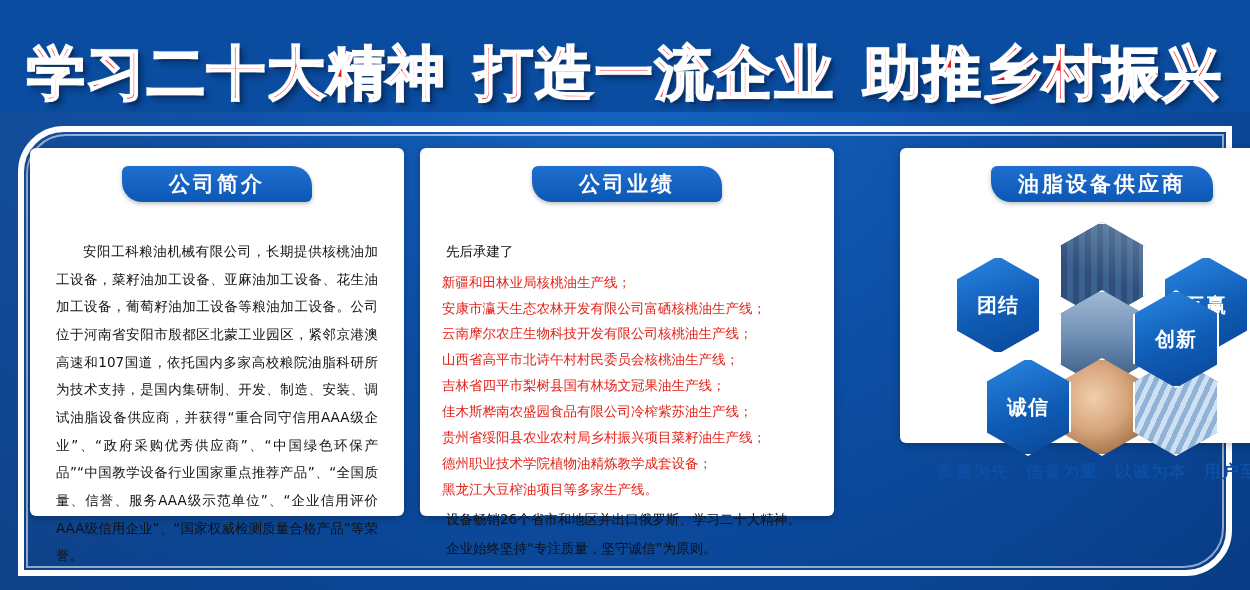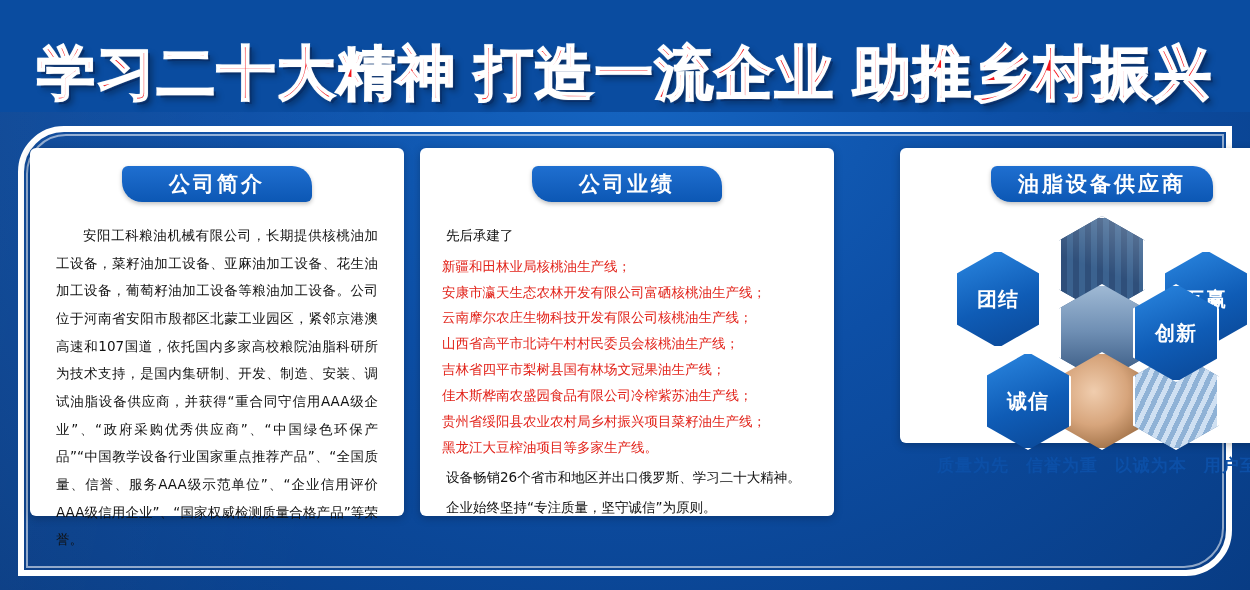--- a/index.html
+++ b/index.html
@@ -30,21 +30,21 @@
   .headline{
     font-family:"DejaVu Sans","Liberation Sans",sans-serif;
     font-weight:bold;font-size:58px;letter-spacing:2px;
     color:#f4141b;
     -webkit-text-stroke:2px #ffffff;
     text-shadow:
       0 0 2px #ffffff,
       3px 3px 0 #072f6b,
       5px 5px 6px rgba(0,0,0,0.35);
     white-space:nowrap;
-    display:flex;gap:18px;margin-top:36px;
+    display:flex;gap:28px;margin-top:36px;
   }
   .headline span{display:inline-block;}
 
   
   .band{
     position:absolute;left:0;top:112px;width:1250px;height:478px;
   }
   .band .frame{
     position:absolute;left:18px;top:14px;width:1214px;height:450px;
     border:6px solid #ffffff;
@@ -64,21 +64,21 @@
     background:#ffffff;
     border-radius:6px;
     box-shadow:0 2px 8px rgba(0,0,0,0.25);
     box-sizing:border-box;
   }
   #panel-intro{left:30px;width:374px;height:368px;}
   #panel-perf{left:420px;width:414px;height:368px;}
   #panel-supplier{left:900px;width:372px;height:295px;padding-left:32px;}
 
   .panel-title{
-    position:relative;margin:18px auto 0 auto;
+    position:relative;margin:18px auto 16px auto;
     width:190px;height:36px;
     background:linear-gradient(180deg,#1f6fd0 0%,#0c57b4 100%);
     border-radius:6px 20px 6px 20px;
     color:#ffffff;font-size:21px;font-weight:bold;
     display:flex;align-items:center;justify-content:center;
     letter-spacing:3px;
     box-shadow:0 2px 4px rgba(0,0,0,0.25);
   }
   #panel-supplier .panel-title{width:222px;}
 
@@ -171,20 +171,21 @@
     <div class="panel-body">
       <p class="perf-lead">先后承建了</p>
       <ul class="perf-list">
         <li>新疆和田林业局核桃油生产线；</li>
         <li>安康市瀛天生态农林开发有限公司富硒核桃油生产线；</li>
         <li>云南摩尔农庄生物科技开发有限公司核桃油生产线；</li>
         <li>山西省高平市北诗午村村民委员会核桃油生产线；</li>
         <li>吉林省四平市梨树县国有林场文冠果油生产线；</li>
         <li>佳木斯桦南农盛园食品有限公司冷榨紫苏油生产线；</li>
         <li>贵州省绥阳县农业农村局乡村振兴项目菜籽油生产线；</li>
+        <li>德州职业技术学院植物油精炼教学成套设备；</li>
         <li>黑龙江大豆榨油项目等多家生产线。</li>
       </ul>
       <p class="perf-tail">设备畅销26个省市和地区并出口俄罗斯、学习二十大精神。</p>
       <p class="perf-tail">企业始终坚持“专注质量，坚守诚信”为原则。</p>
     </div>
   </div>
 
   <div class="panel" id="panel-supplier">
     <div class="panel-title">油脂设备供应商</div>
 

